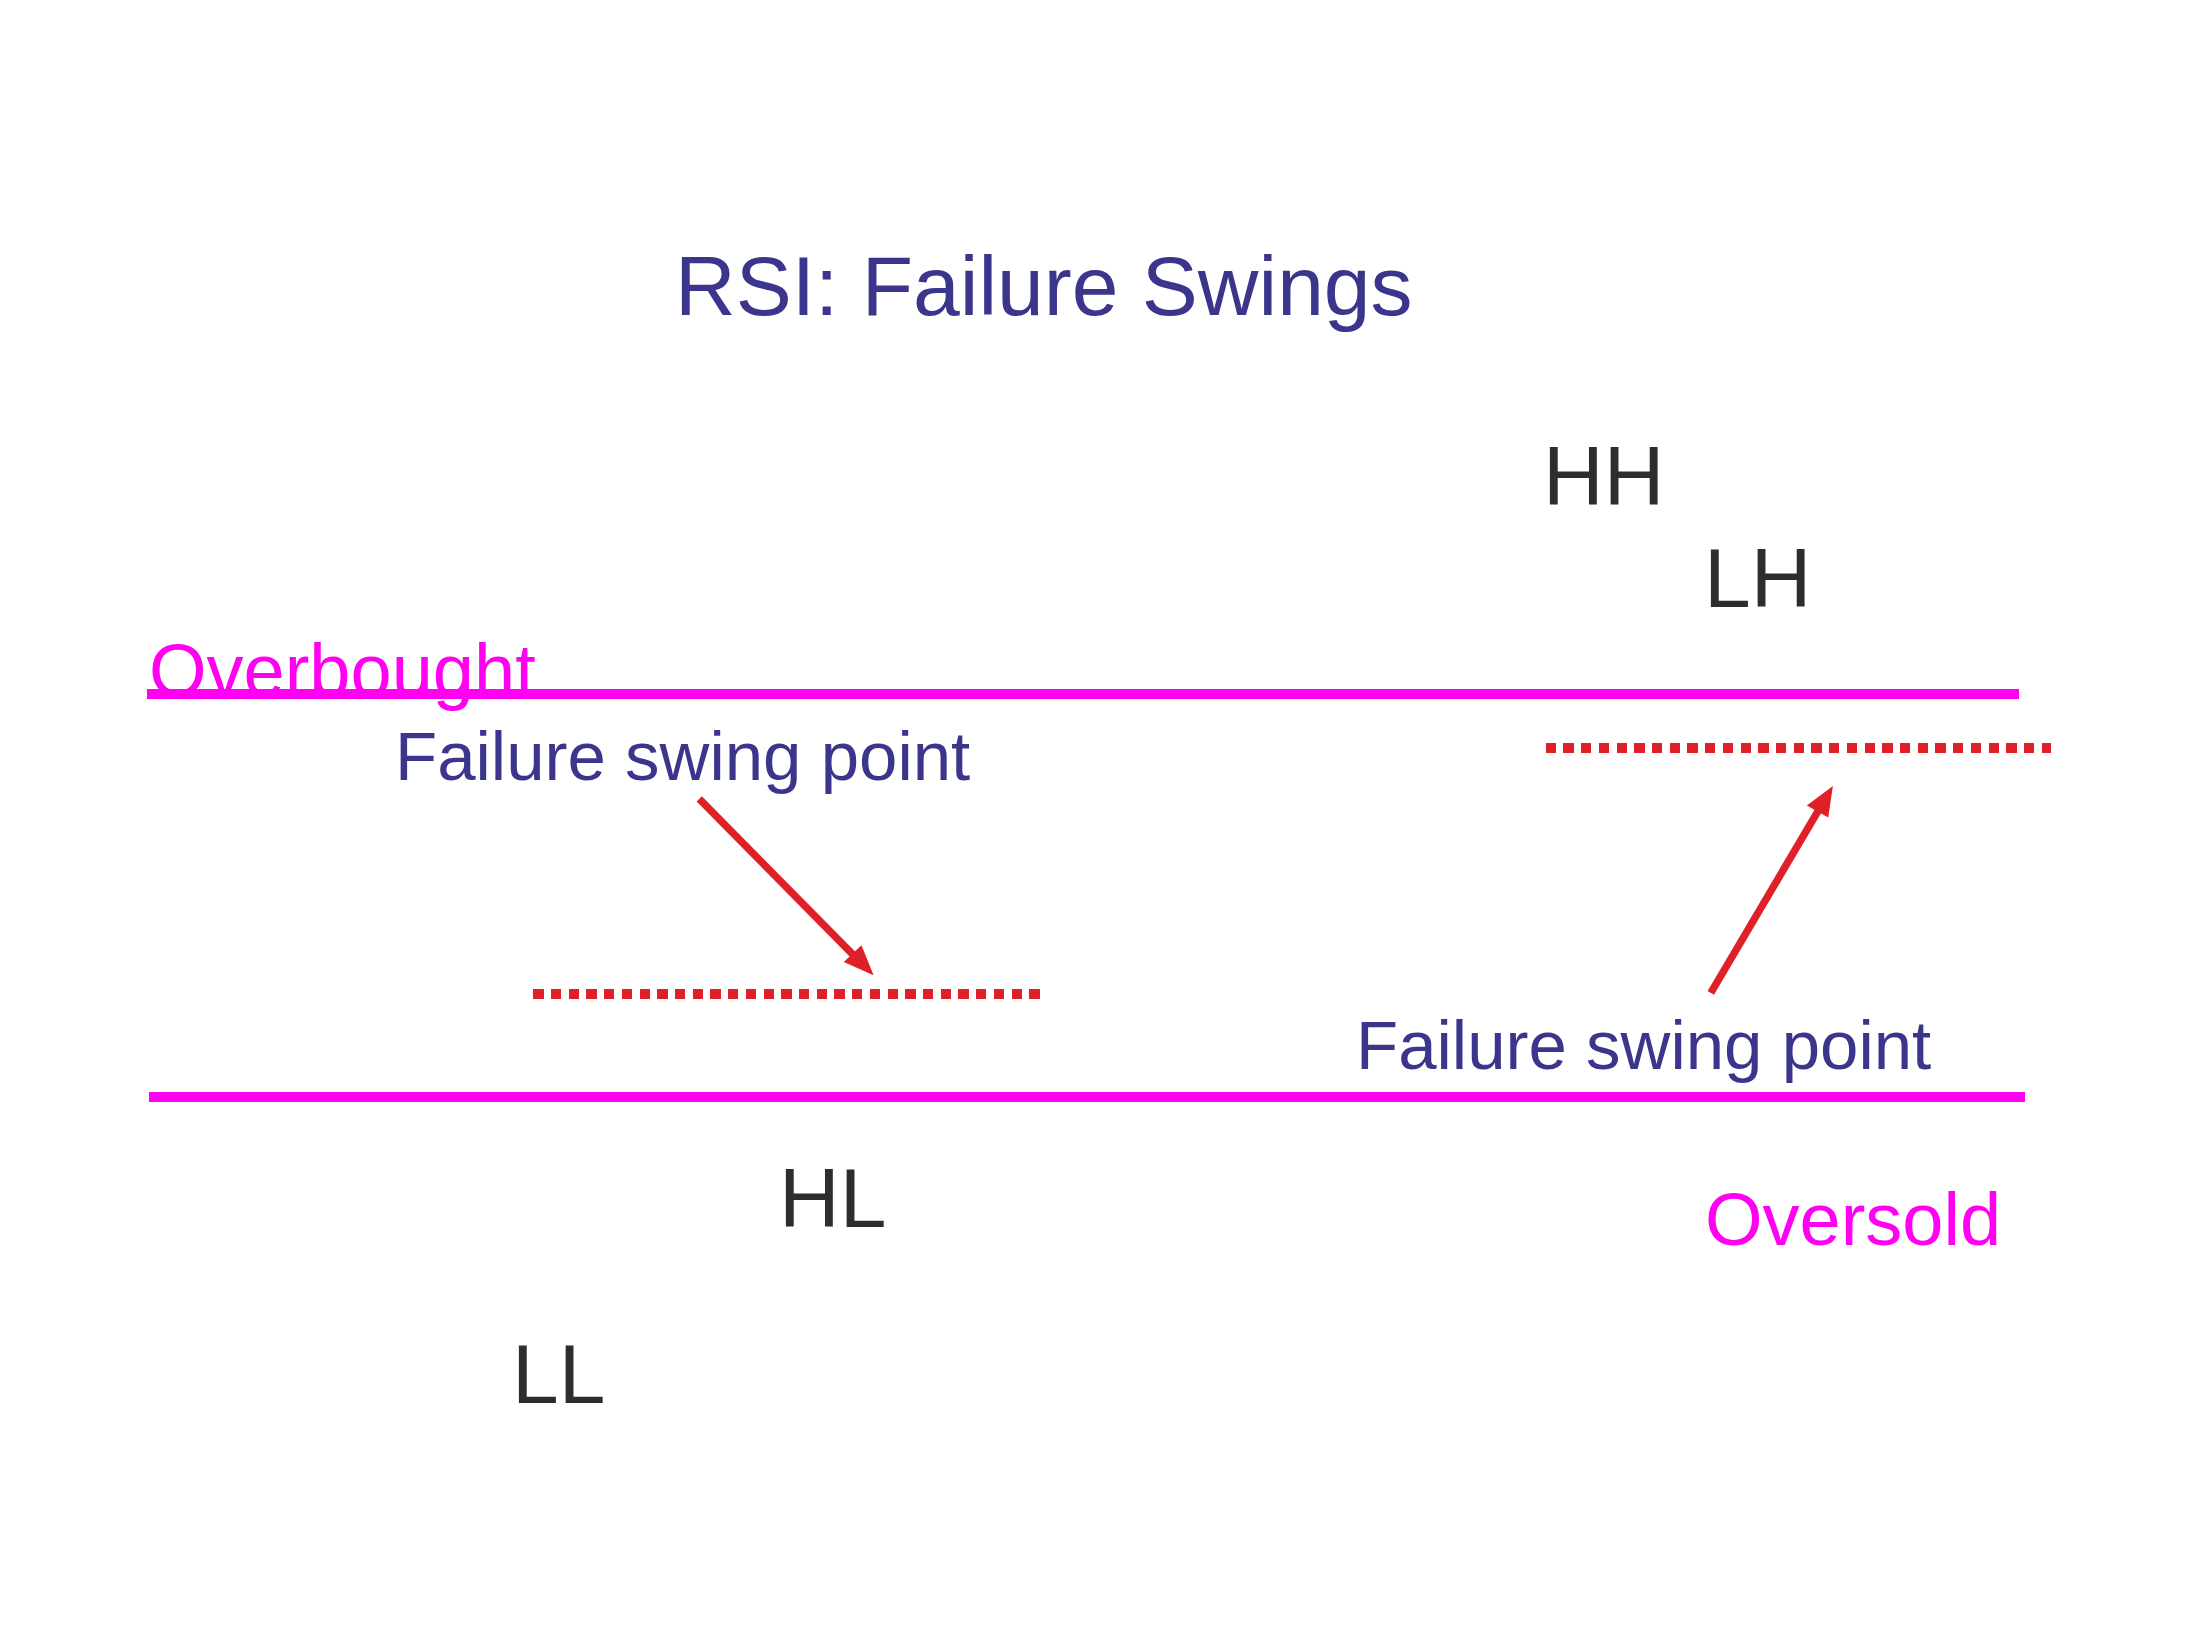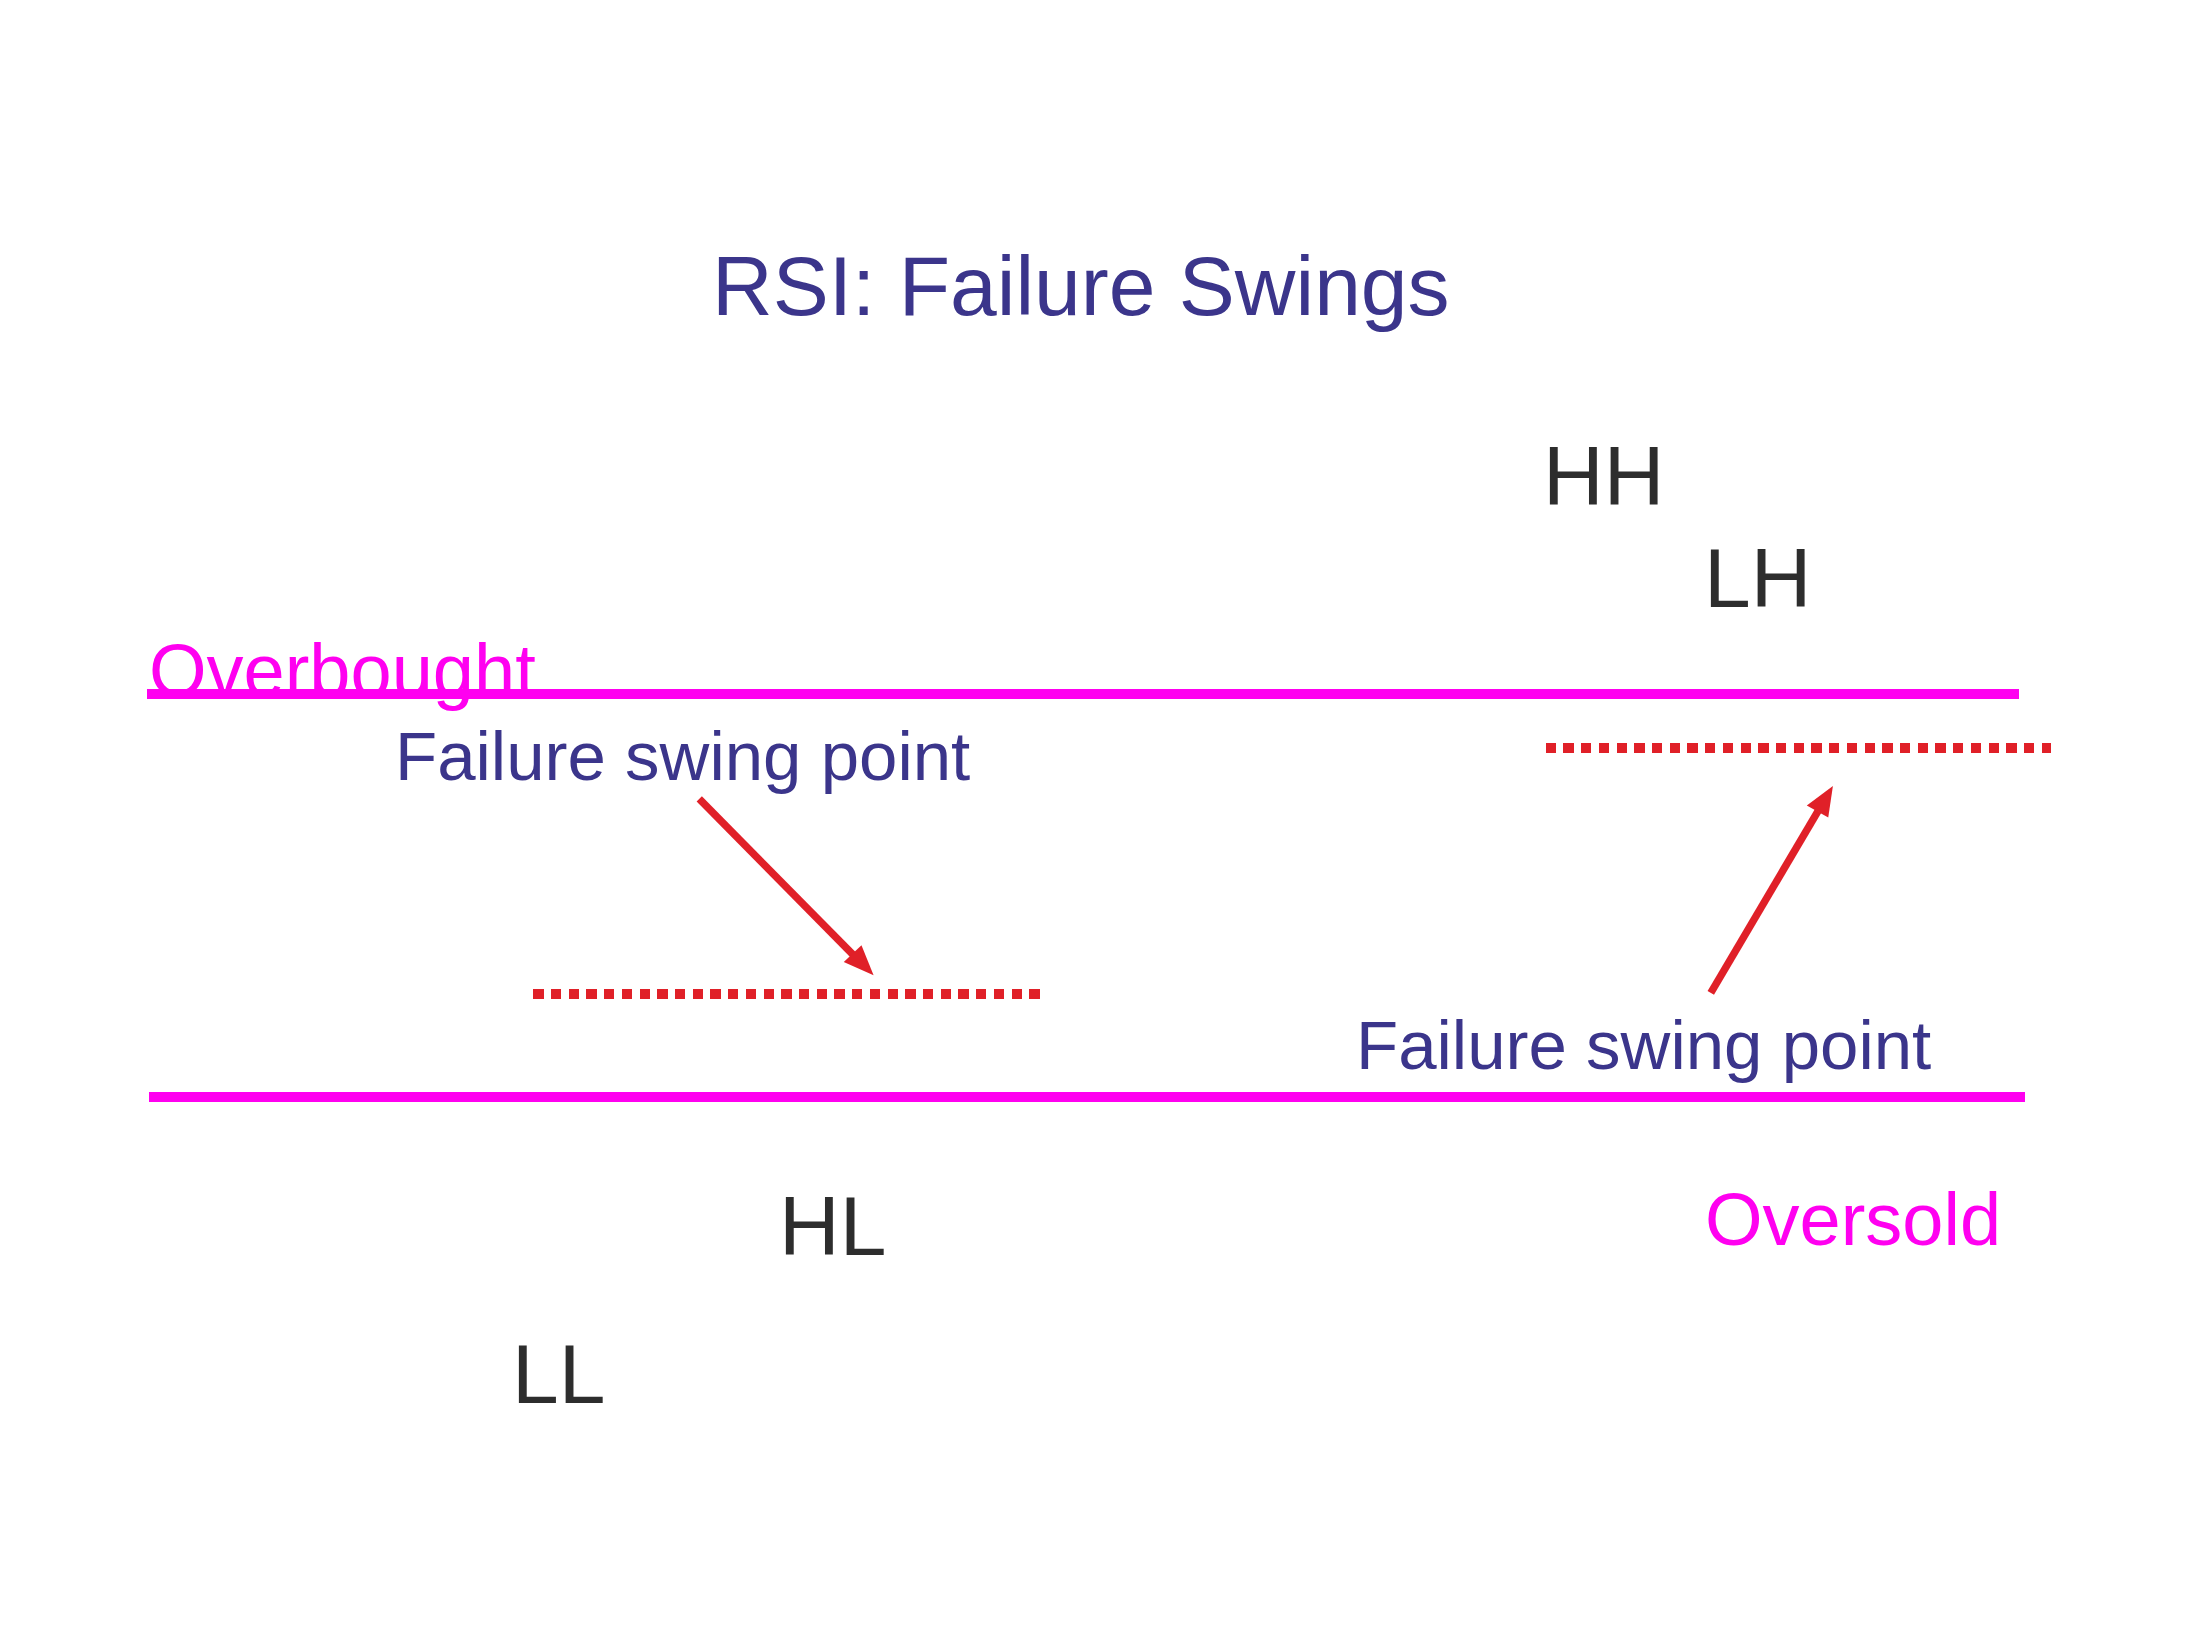--- a/index.html
+++ b/index.html
@@ -63,25 +63,25 @@
   .signal-head {
     fill: var(--signal, #e02028);
     stroke: none;
   }
 </style>
 </head>
 <body>
 
 <div class="slide" style="--background: #ffffff; --title: #3b358b; --annotation: #3b358b; --band: #ff00f0; --signal: #e02028; --swing: #2d2d2d;">
 
-  <div class="txt title" style="left:712px; top:244px;">RSI: Failure Swings</div>
+  <div class="txt title" style="left:675px; top:244px;">RSI: Failure Swings</div>
 
   <div class="txt swing-label" style="left:1543px; top:434px;">HH</div>
   <div class="txt swing-label" style="left:1704px; top:536px;">LH</div>
-  <div class="txt swing-label" style="left:779px; top:1184px;">HL</div>
+  <div class="txt swing-label" style="left:779px; top:1156px;">HL</div>
   <div class="txt swing-label" style="left:512px; top:1332px;">LL</div>
 
   <div class="txt band-label" style="left:149px; top:613px;">Overbought</div>
   <div class="band-line" style="left:147px; top:689px; width:1872px;"></div>
 
   <div class="band-line" style="left:149px; top:1092px; width:1876px;"></div>
   <div class="txt band-label" style="left:1705px; top:1162px;">Oversold</div>
 
   <div class="txt annotation" style="left:395px; top:722px;">Failure swing point</div>
   <div class="txt annotation" style="left:1356px; top:1011px;">Failure swing point</div>

